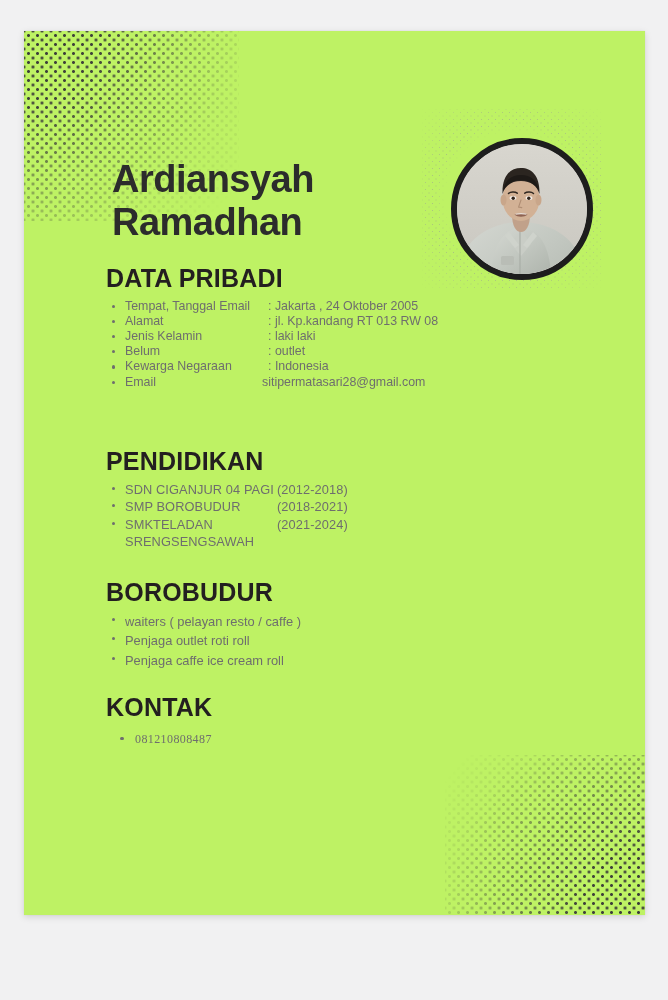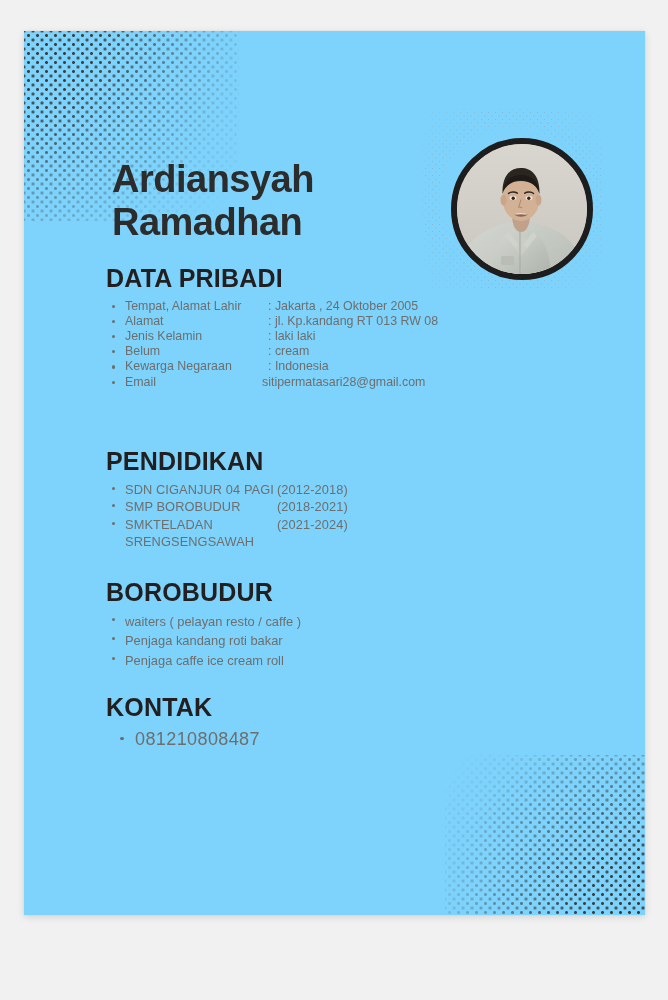--- a/index.html
+++ b/index.html
@@ -15,21 +15,21 @@
     -webkit-font-smoothing: antialiased;
   }
 
   
   .sheet {
     position: absolute;
     left: 24px;
     top: 31px;
     width: 621px;
     height: 884px;
-    background: #7dd3fc;
+    background: #bef264;
     box-shadow: 0 2px 7px rgba(0,0,0,0.13), 0 0 1px rgba(0,0,0,0.10);
     overflow: hidden;
   }
 
   
   .halftone {
     position: absolute;
     pointer-events: none;
     background-image:
       radial-gradient(#3a3a3a 1.35px, transparent 1.5px),
@@ -131,21 +131,21 @@
   
   ul.edu > li { font-size: 12.8px; line-height: 17.5px; letter-spacing: 0.1px; }
   .edu-school { display: inline-block; min-width: 152px; }
   .edu-years  { display: inline-block; }
   .edu-cont { padding-left: 19px; color: #6e6e6e; font-size: 12.8px; line-height: 17.5px; letter-spacing: 0.1px; }
 
   
   ul.exp > li { font-size: 12.9px; line-height: 19.5px; }
 
   
-  ul.kontak > li { font-size: 18px; line-height: 20px; padding-left: 29px; letter-spacing: 0.4px; }
+  ul.kontak > li { font-size: 12px; line-height: 20px; padding-left: 29px; letter-spacing: 0.4px; font-family: Liberation Serif, serif; }
   ul.kontak > li::before { left: 14px; top: 8px; width: 3.6px; height: 3.6px; }
 
   
   #sec-data      { top: 234px; }
   #sec-pendidikan{ top: 417px; }
   #sec-pengalaman{ top: 548px; }
   #sec-kontak    { top: 663px; }
   #sec-data ul.items > li { font-size: 12.4px; line-height: 15.2px; }
   #sec-data .sec-title { margin-bottom: 6px; }
   #sec-pendidikan .sec-title { margin-bottom: 5px; }
@@ -204,30 +204,30 @@
         <path d="M57.5 70.5 C60.5 73.4 67.5 73.4 70.5 70.5 C67.5 69.2 60.5 69.2 57.5 70.5 Z" fill="#8f6352"></path>
         <path d="M58.5 70.2 C61 69.4 67 69.4 69.5 70.2" stroke="#e8ded6" stroke-width="1.2" fill="none"></path>
       </svg>
     </div>
   </div>
 
   <div class="section" id="sec-data">
     <h2 class="sec-title">DATA PRIBADI</h2>
     <ul class="items pd">
       <li>
-        <span class="pd-label">Tempat, Alamat Lahir</span><span class="pd-value">: Jakarta , 24 Oktober 2005</span>
+        <span class="pd-label">Tempat, Tanggal Email</span><span class="pd-value">: Jakarta , 24 Oktober 2005</span>
       </li>
       <li>
         <span class="pd-label">Alamat</span><span class="pd-value">: jl. Kp.kandang RT 013 RW 08</span>
       </li>
       <li>
         <span class="pd-label">Jenis Kelamin</span><span class="pd-value">: laki laki</span>
       </li>
       <li>
-        <span class="pd-label">Belum</span><span class="pd-value">: cream</span>
+        <span class="pd-label">Belum</span><span class="pd-value">: outlet</span>
       </li>
       <li>
         <span class="pd-label">Kewarga Negaraan</span><span class="pd-value">: Indonesia</span>
       </li>
       <li>
         <span class="pd-label">Email</span><span class="pd-value nocln">sitipermatasari28@gmail.com</span>
       </li>
     </ul>
   </div>
 
@@ -244,21 +244,21 @@
         <span class="edu-school">SMKTELADAN</span><span class="edu-years">(2021-2024)</span>
       </li>
     </ul>
     <div class="edu-cont">SRENGSENGSAWAH</div>
   </div>
 
   <div class="section" id="sec-pengalaman">
     <h2 class="sec-title">BOROBUDUR</h2>
     <ul class="items exp">
       <li>waiters ( pelayan resto / caffe )</li>
-      <li>Penjaga kandang roti bakar</li>
+      <li>Penjaga outlet roti roll</li>
       <li>Penjaga caffe ice cream roll</li>
     </ul>
   </div>
 
   <div class="section" id="sec-kontak">
     <h2 class="sec-title">KONTAK</h2>
     <ul class="items kontak">
       <li>081210808487</li>
     </ul>
   </div>

